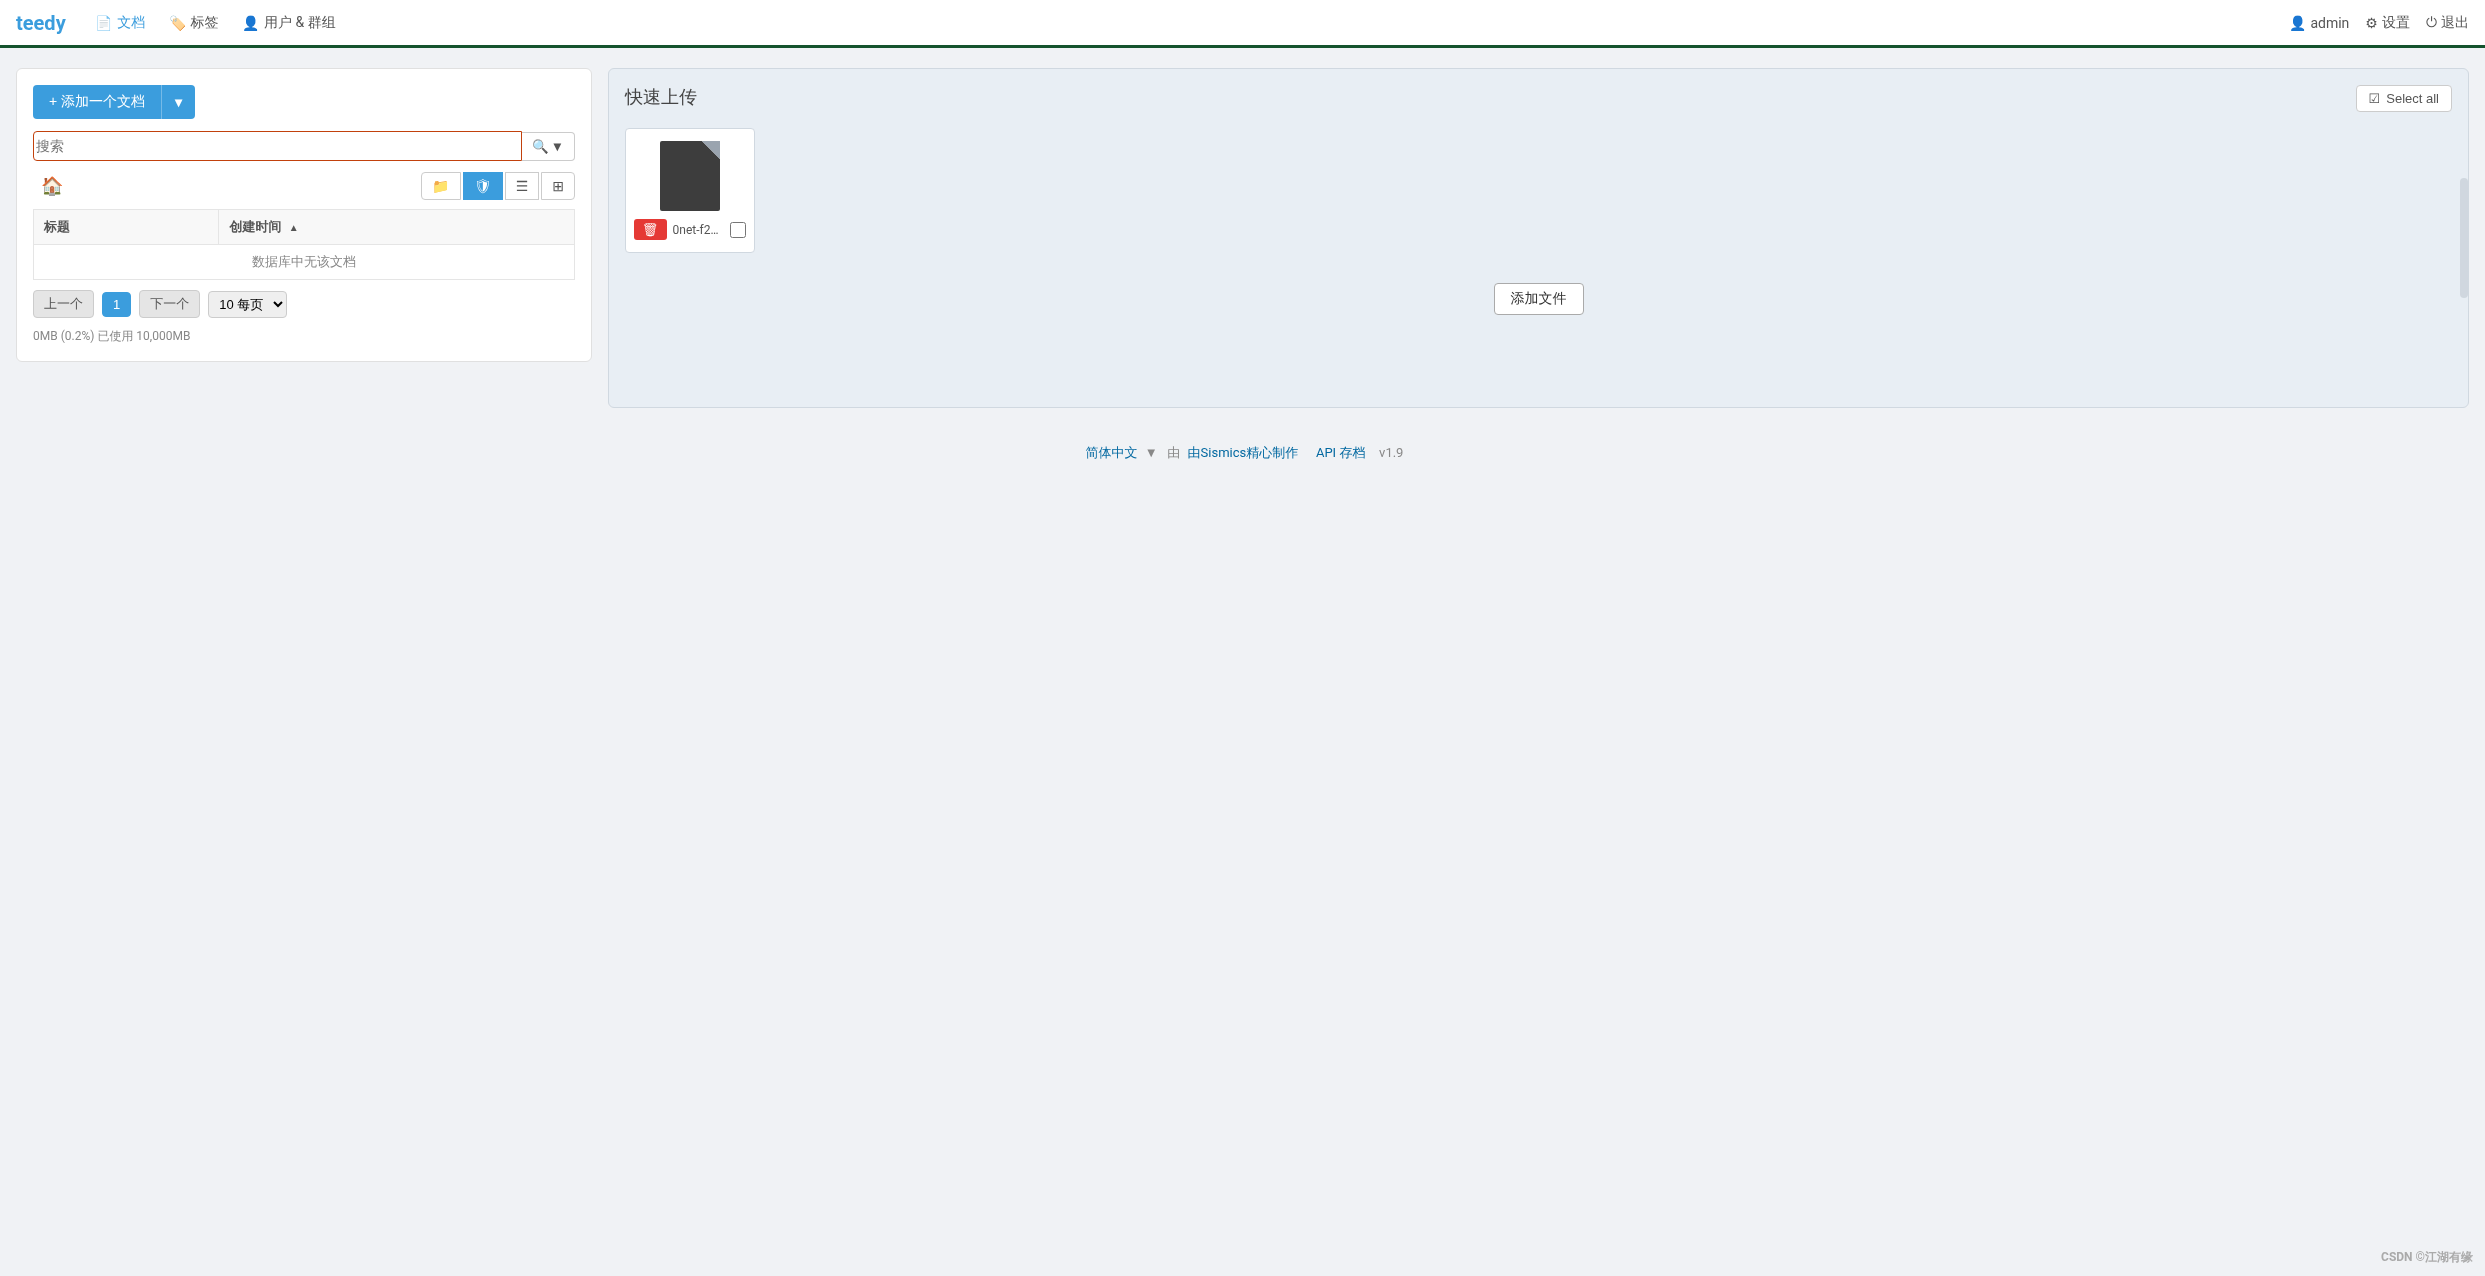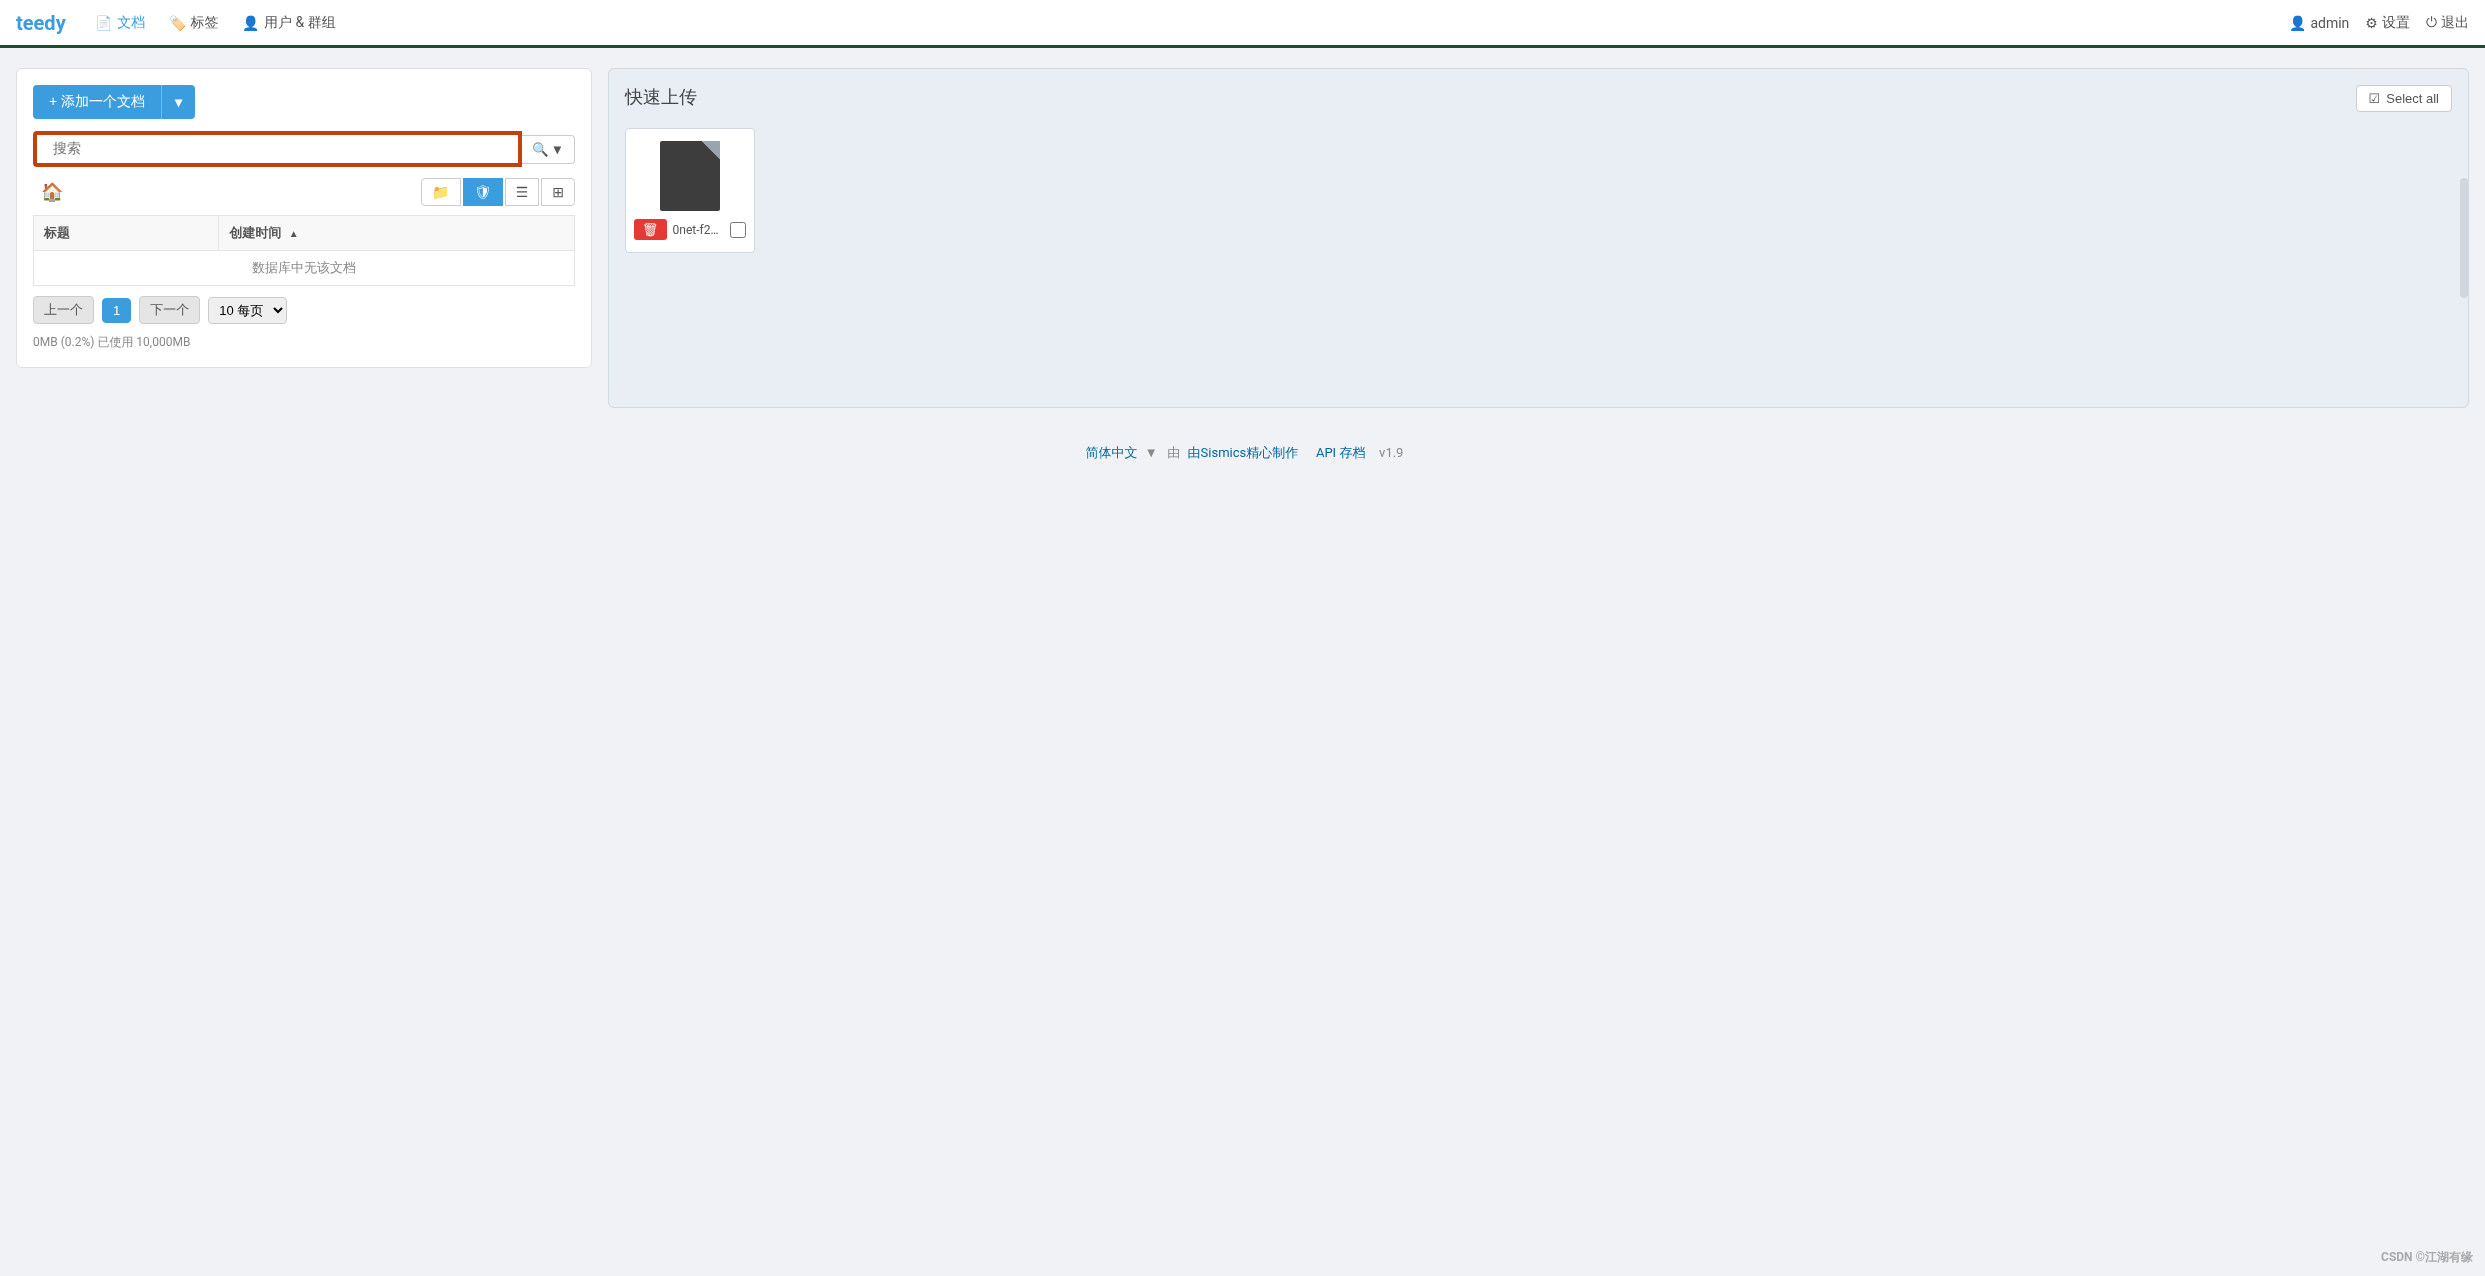--- a/index.html
+++ b/index.html
@@ -102,26 +102,25 @@
       display: flex;
       align-items: center;
       margin-bottom: 10px;
     }
     .search-input-wrap {
       flex: 1;
       position: relative;
     }
     .search-input {
       width: 100%;
-      padding: 6px 16px;
-      border: 4px solid #c2410c;
+      padding: 6px 2px;
+      border: 1px solid #c2410c;
       border-radius: 4px 0 0 4px;
       font-size: 14px;
       outline: none;
-      font-family: Liberation Mono, monospace;
     }
     .search-btn {
       background: #fff;
       border: 1px solid #ccc;
       border-left: none;
       padding: 6px 10px;
       border-radius: 0 4px 4px 0;
       cursor: pointer;
       display: flex;
       align-items: center;
@@ -490,20 +489,23 @@
         <div class="file-entry">
           <button class="file-delete-btn">
             <span>🗑</span>
           </button>
           <span class="file-name">0net-f23118wg-202005-.4</span>
           <input type="checkbox" class="file-checkbox" style="">
         </div>
       </div>
     </div>
 
+    <div style="text-align:center; margin-top: 30px;">
+      <button class="add-file-btn">添加文件</button>
+    </div>
 
     <div class="scrollbar-hint"></div>
   </div>
 
 </div>
 
 <div class="footer">
   <a href="#">简体中文</a> ▼ &nbsp;
   <span>由</span>
   <a href="#">由Sismics精心制作</a> &nbsp;

